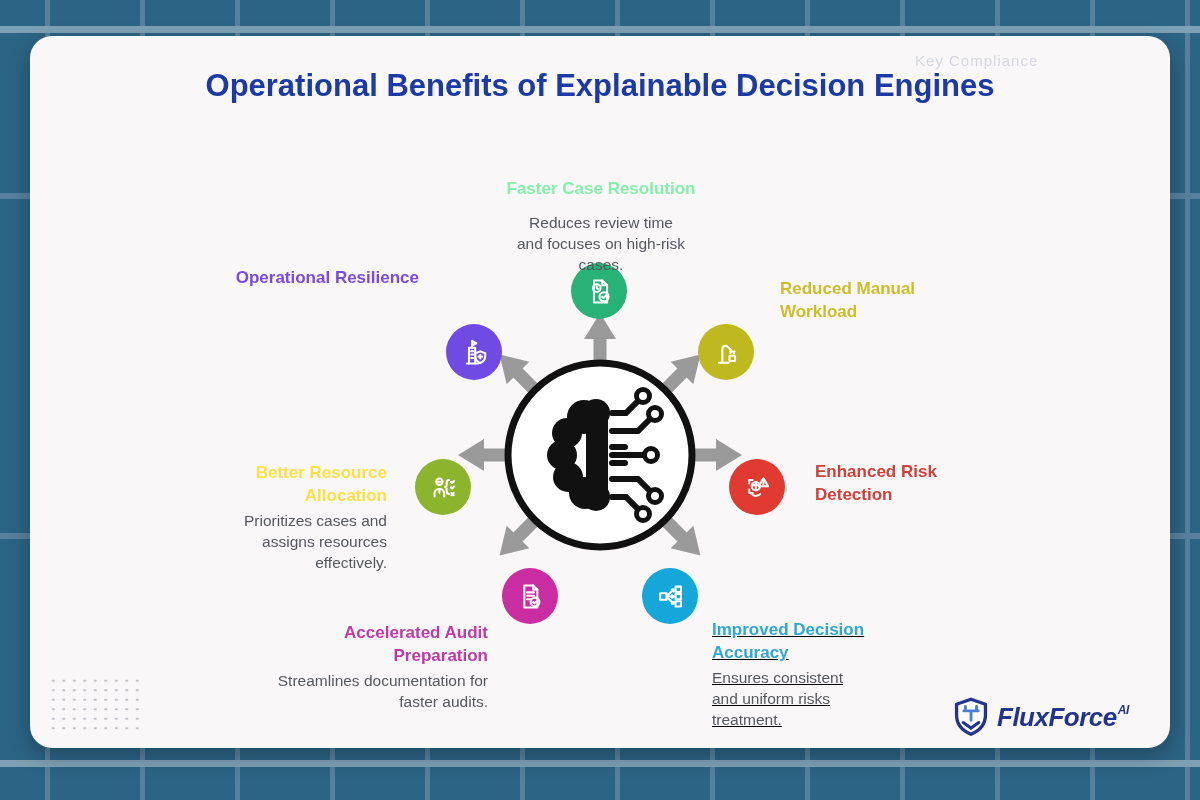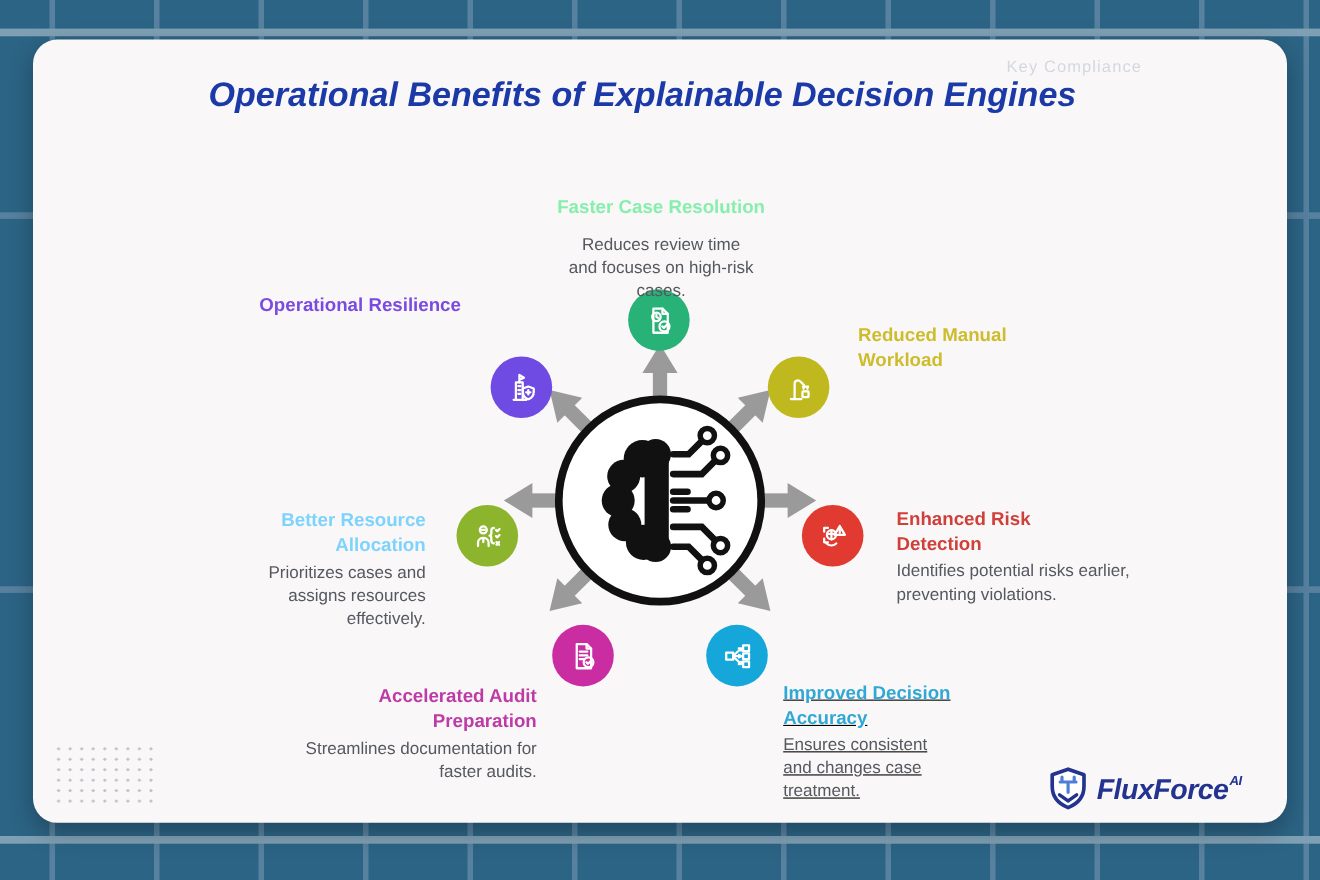--- a/index.html
+++ b/index.html
@@ -11,49 +11,49 @@
   .grid-h { position:absolute; left:0; right:0; height:6px; background:#57819f; }
   .grid-h.light { background:#7fa0b4; height:7px; }
 
   
   .card { position:absolute; left:30px; top:36px; width:1140px; height:712px;
           background:#faf7f8; border-radius:22px; box-shadow:0 8px 22px rgba(0,0,0,.28); }
 
   .watermark { position:absolute; left:915px; top:52px; font-size:15px; color:#aeb9c8;
                opacity:.5; letter-spacing:1px; }
 
-  .main-title { position:absolute; left:44px; top:60px; width:1080px; text-align:center;
-                color:#1b3aa8; font-weight:bold; font-size:31px; line-height:52px;font-style:italic; }
+  .main-title { position:absolute; left:60px; top:60px; width:1080px; text-align:center;
+                color:#1b3aa8; font-weight:bold; font-size:31px; line-height:52px; }
 
   
   .benefit { position:absolute; }
   .b-title { font-weight:bold; font-size:17px; line-height:23px; margin-bottom:3px; }
   .b-body  { color:#54585f; font-size:15.5px; line-height:21px; }
   .alignR { text-align:right; }
   .alignC { text-align:center; }
 
   #b-faster   { left:451px; top:177px; width:300px; }
   #b-faster .b-body { width:172px; margin:12px auto; }
   #b-resil    { left:184px; top:266px; width:235px; }
   #b-reduced  { left:780px; top:277px; width:200px; }
-  #b-reduced .b-title { width:160px;margin-top:16px; }
+  #b-reduced .b-title { width:160px; }
   #b-reduced .b-body  { width:178px; }
   #b-resource { left:197px; top:461px; width:190px; }
   #b-resource .b-title { width:170px; margin-left:auto; }
   #b-resource .b-body  { width:190px; }
   #b-risk     { left:815px; top:460px; width:280px; }
   #b-risk .b-title { width:150px; }
   #b-audit    { left:238px; top:621px; width:250px; }
   #b-audit .b-title { width:185px; margin-left:auto; }
   #b-decision { left:712px; top:618px; width:170px;text-decoration:underline; }
   #b-decision .b-title { width:165px; }
   #b-decision .b-body  { width:150px; }
 
   .c0 { color:#86efac;text-align:center; } .c1 { color:#7a4be0; } .c2 { color:#cdbd2d; }
-  .c3 { color:#7dd3fc; } .c4 { color:#d0403a; } .c5 { color:#bd3ba5; }
+  .c3 { color:#fde047; } .c4 { color:#d0403a; } .c5 { color:#bd3ba5; }
   .c6 { color:#2fa8d5; }
 
   
   .icircle { position:absolute; width:56px; height:56px; border-radius:50%;
              display:flex; align-items:center; justify-content:center; }
   .icircle svg { width:33px; height:33px; stroke:#fff; stroke-width:1.5; fill:none;
                  stroke-linecap:round; stroke-linejoin:round; }
   .bg0 { background:#29b277; } .bg1 { background:#6f4ae3; } .bg2 { background:#bfb91f; }
   .bg3 { background:#8cb42c; } .bg4 { background:#e13a30; } .bg5 { background:#ca2da2; }
   .bg6 { background:#15a6da; }
@@ -249,31 +249,30 @@
   <div class="b-title c2">Reduced Manual Workload</div>
 </div>
 
 <div class="benefit alignR" id="b-resource">
   <div class="b-title c3">Better Resource Allocation</div>
   <div class="b-body">Prioritizes cases and assigns resources effectively.</div>
 </div>
 
 <div class="benefit" id="b-risk">
   <div class="b-title c4">Enhanced Risk Detection</div>
-  <div class="b-body">Identifies potential risks earlier, preventing violations.</div>
 </div>
 
 <div class="benefit alignR" id="b-audit">
   <div class="b-title c5">Accelerated Audit Preparation</div>
   <div class="b-body">Streamlines documentation for faster audits.</div>
 </div>
 
 <div class="benefit" id="b-decision">
   <div class="b-title c6">Improved Decision Accuracy</div>
-  <div class="b-body">Ensures consistent and changes case treatment.</div>
+  <div class="b-body">Ensures consistent and uniform risks treatment.</div>
 </div>
 
 <div class="dots"></div>
 
 <div class="logo">
   <svg viewBox="0 0 32 36">
     <path d="M16 2 L29 6.5 V16 c0 9 -5.5 14.5 -13 17.5 C8.5 30.5 3 25 3 16 V6.5 Z" fill="#ffffff" stroke="#22348f" stroke-width="3" stroke-linejoin="round"></path>
     <path d="M9.5 12.5 h13 M16 12.5 v8.5 M11 8.5 v2.5 M21 8.5 v2.5" fill="none" stroke="#4d7fd8" stroke-width="2.6" stroke-linecap="round"></path>
     <path d="M9 23 l7 5 7 -5" fill="none" stroke="#22348f" stroke-width="2.8" stroke-linecap="round"></path>
   </svg>

